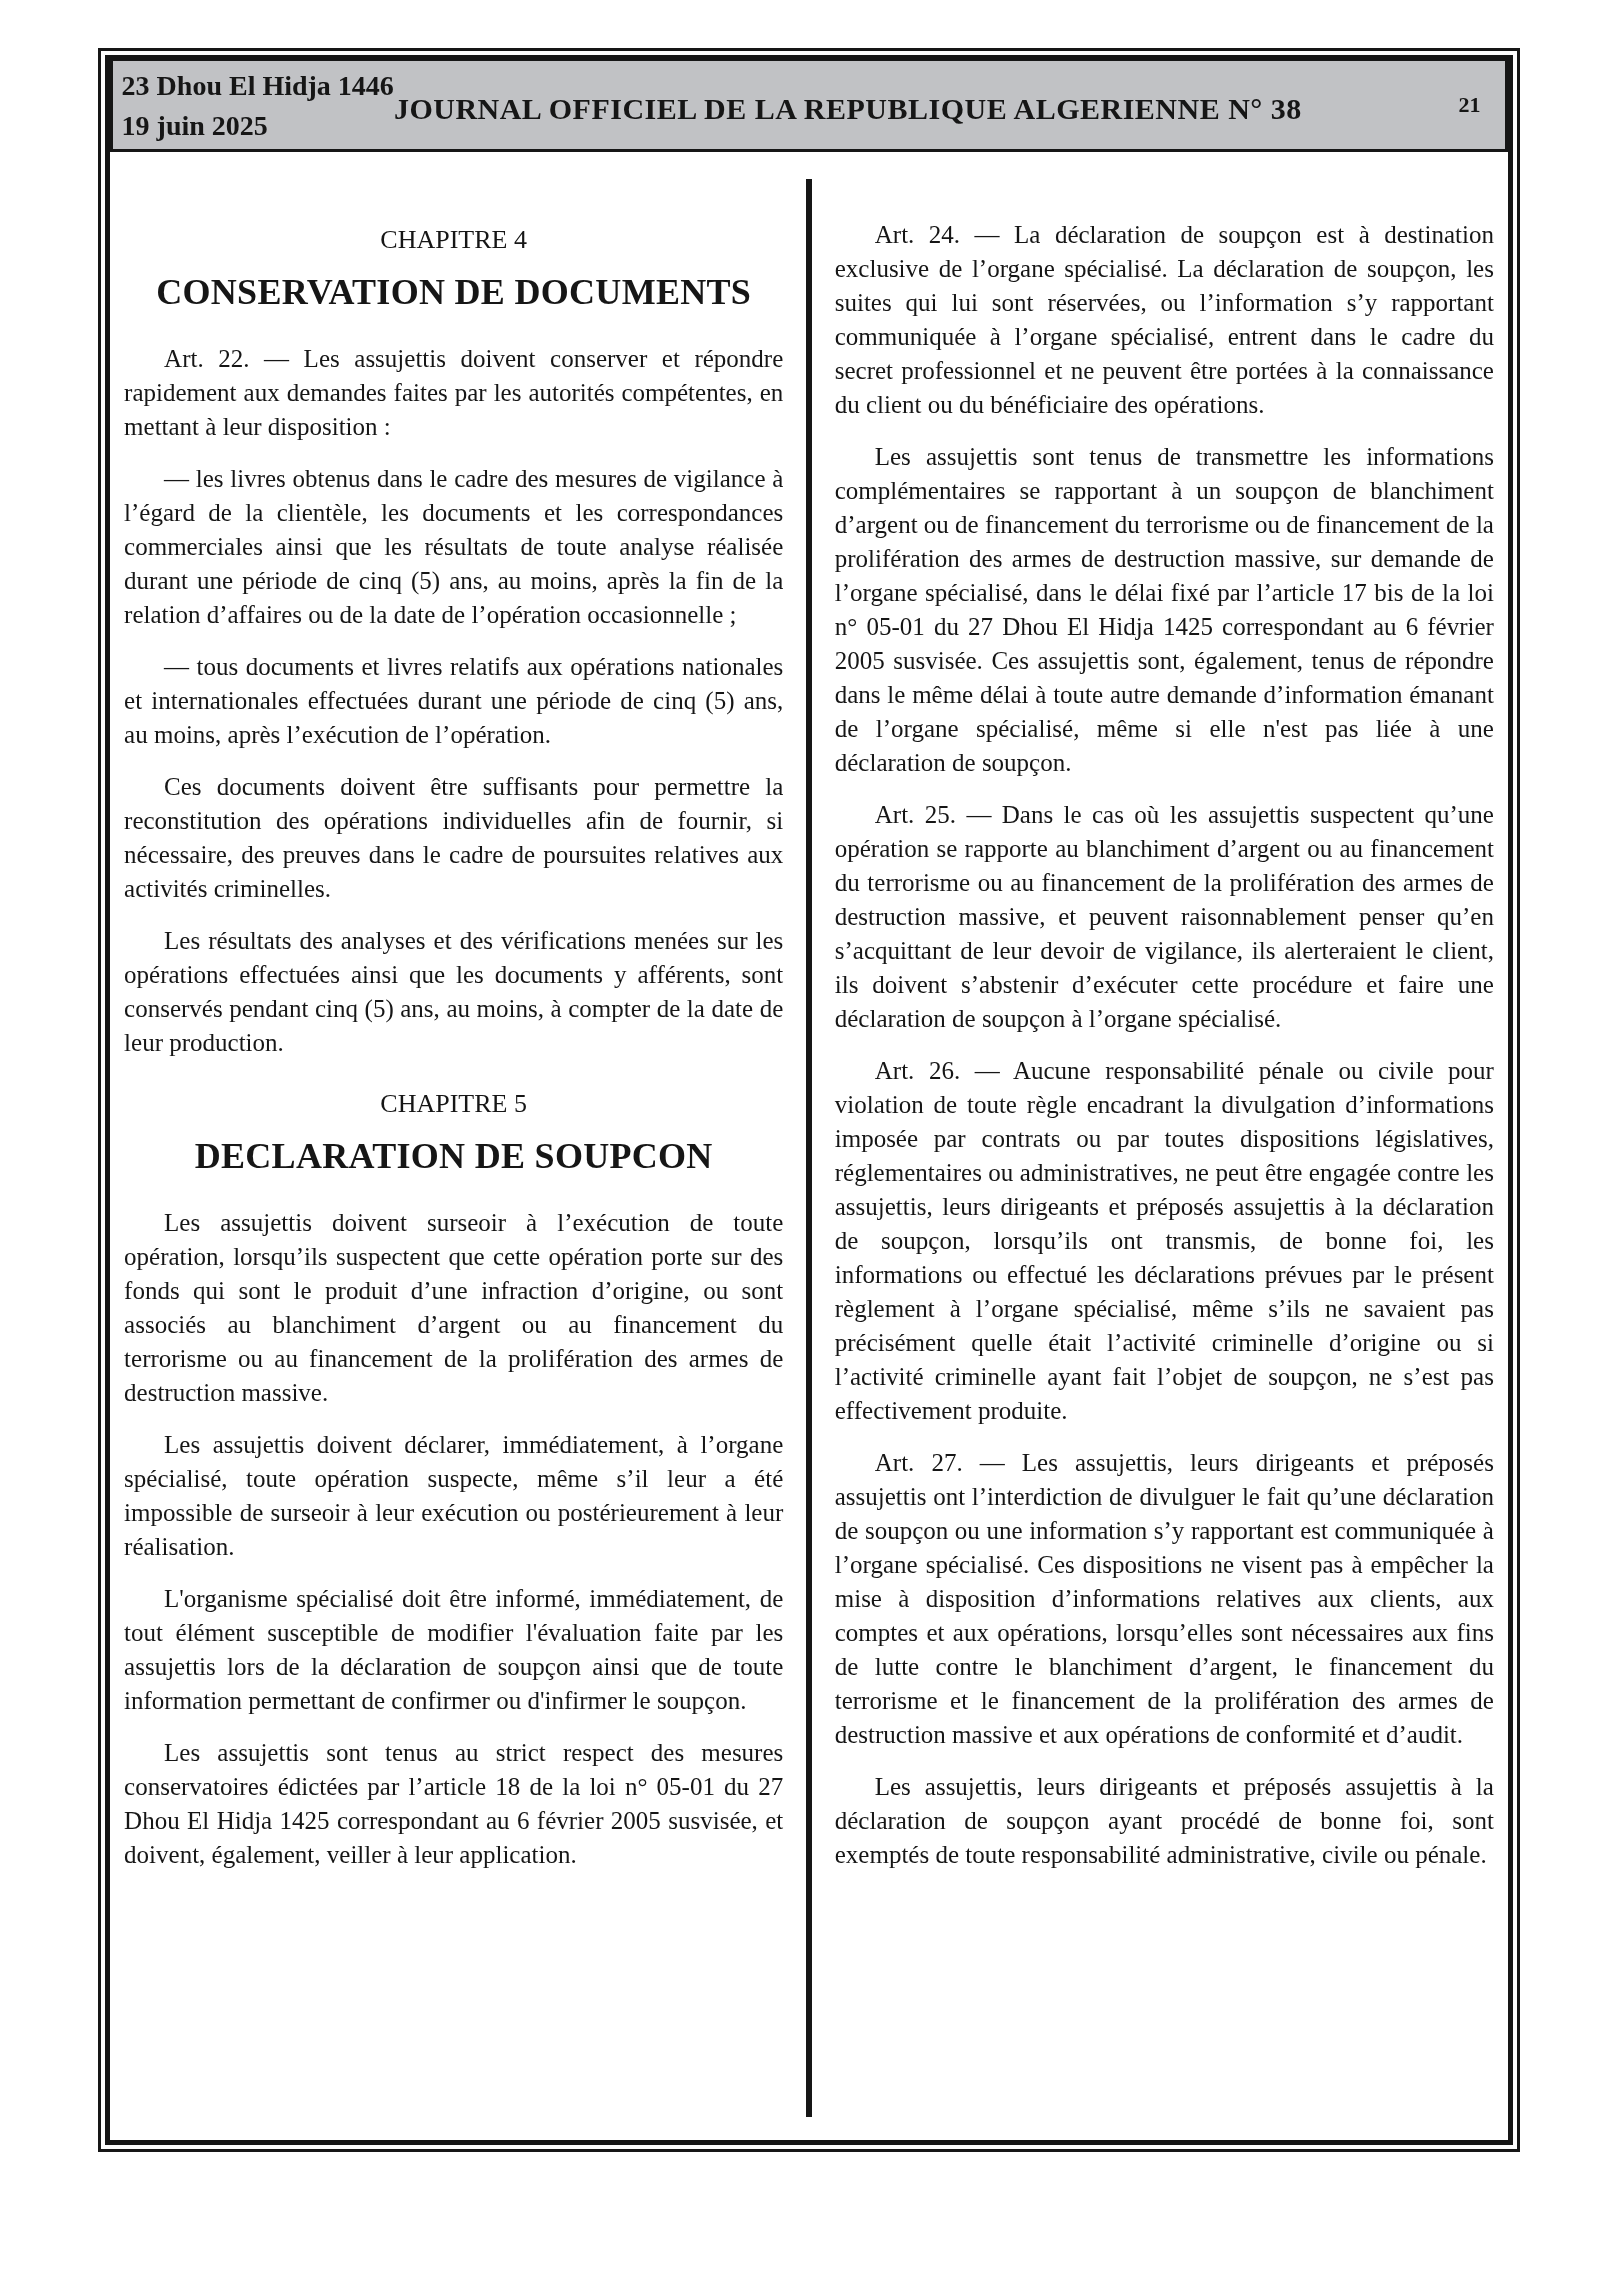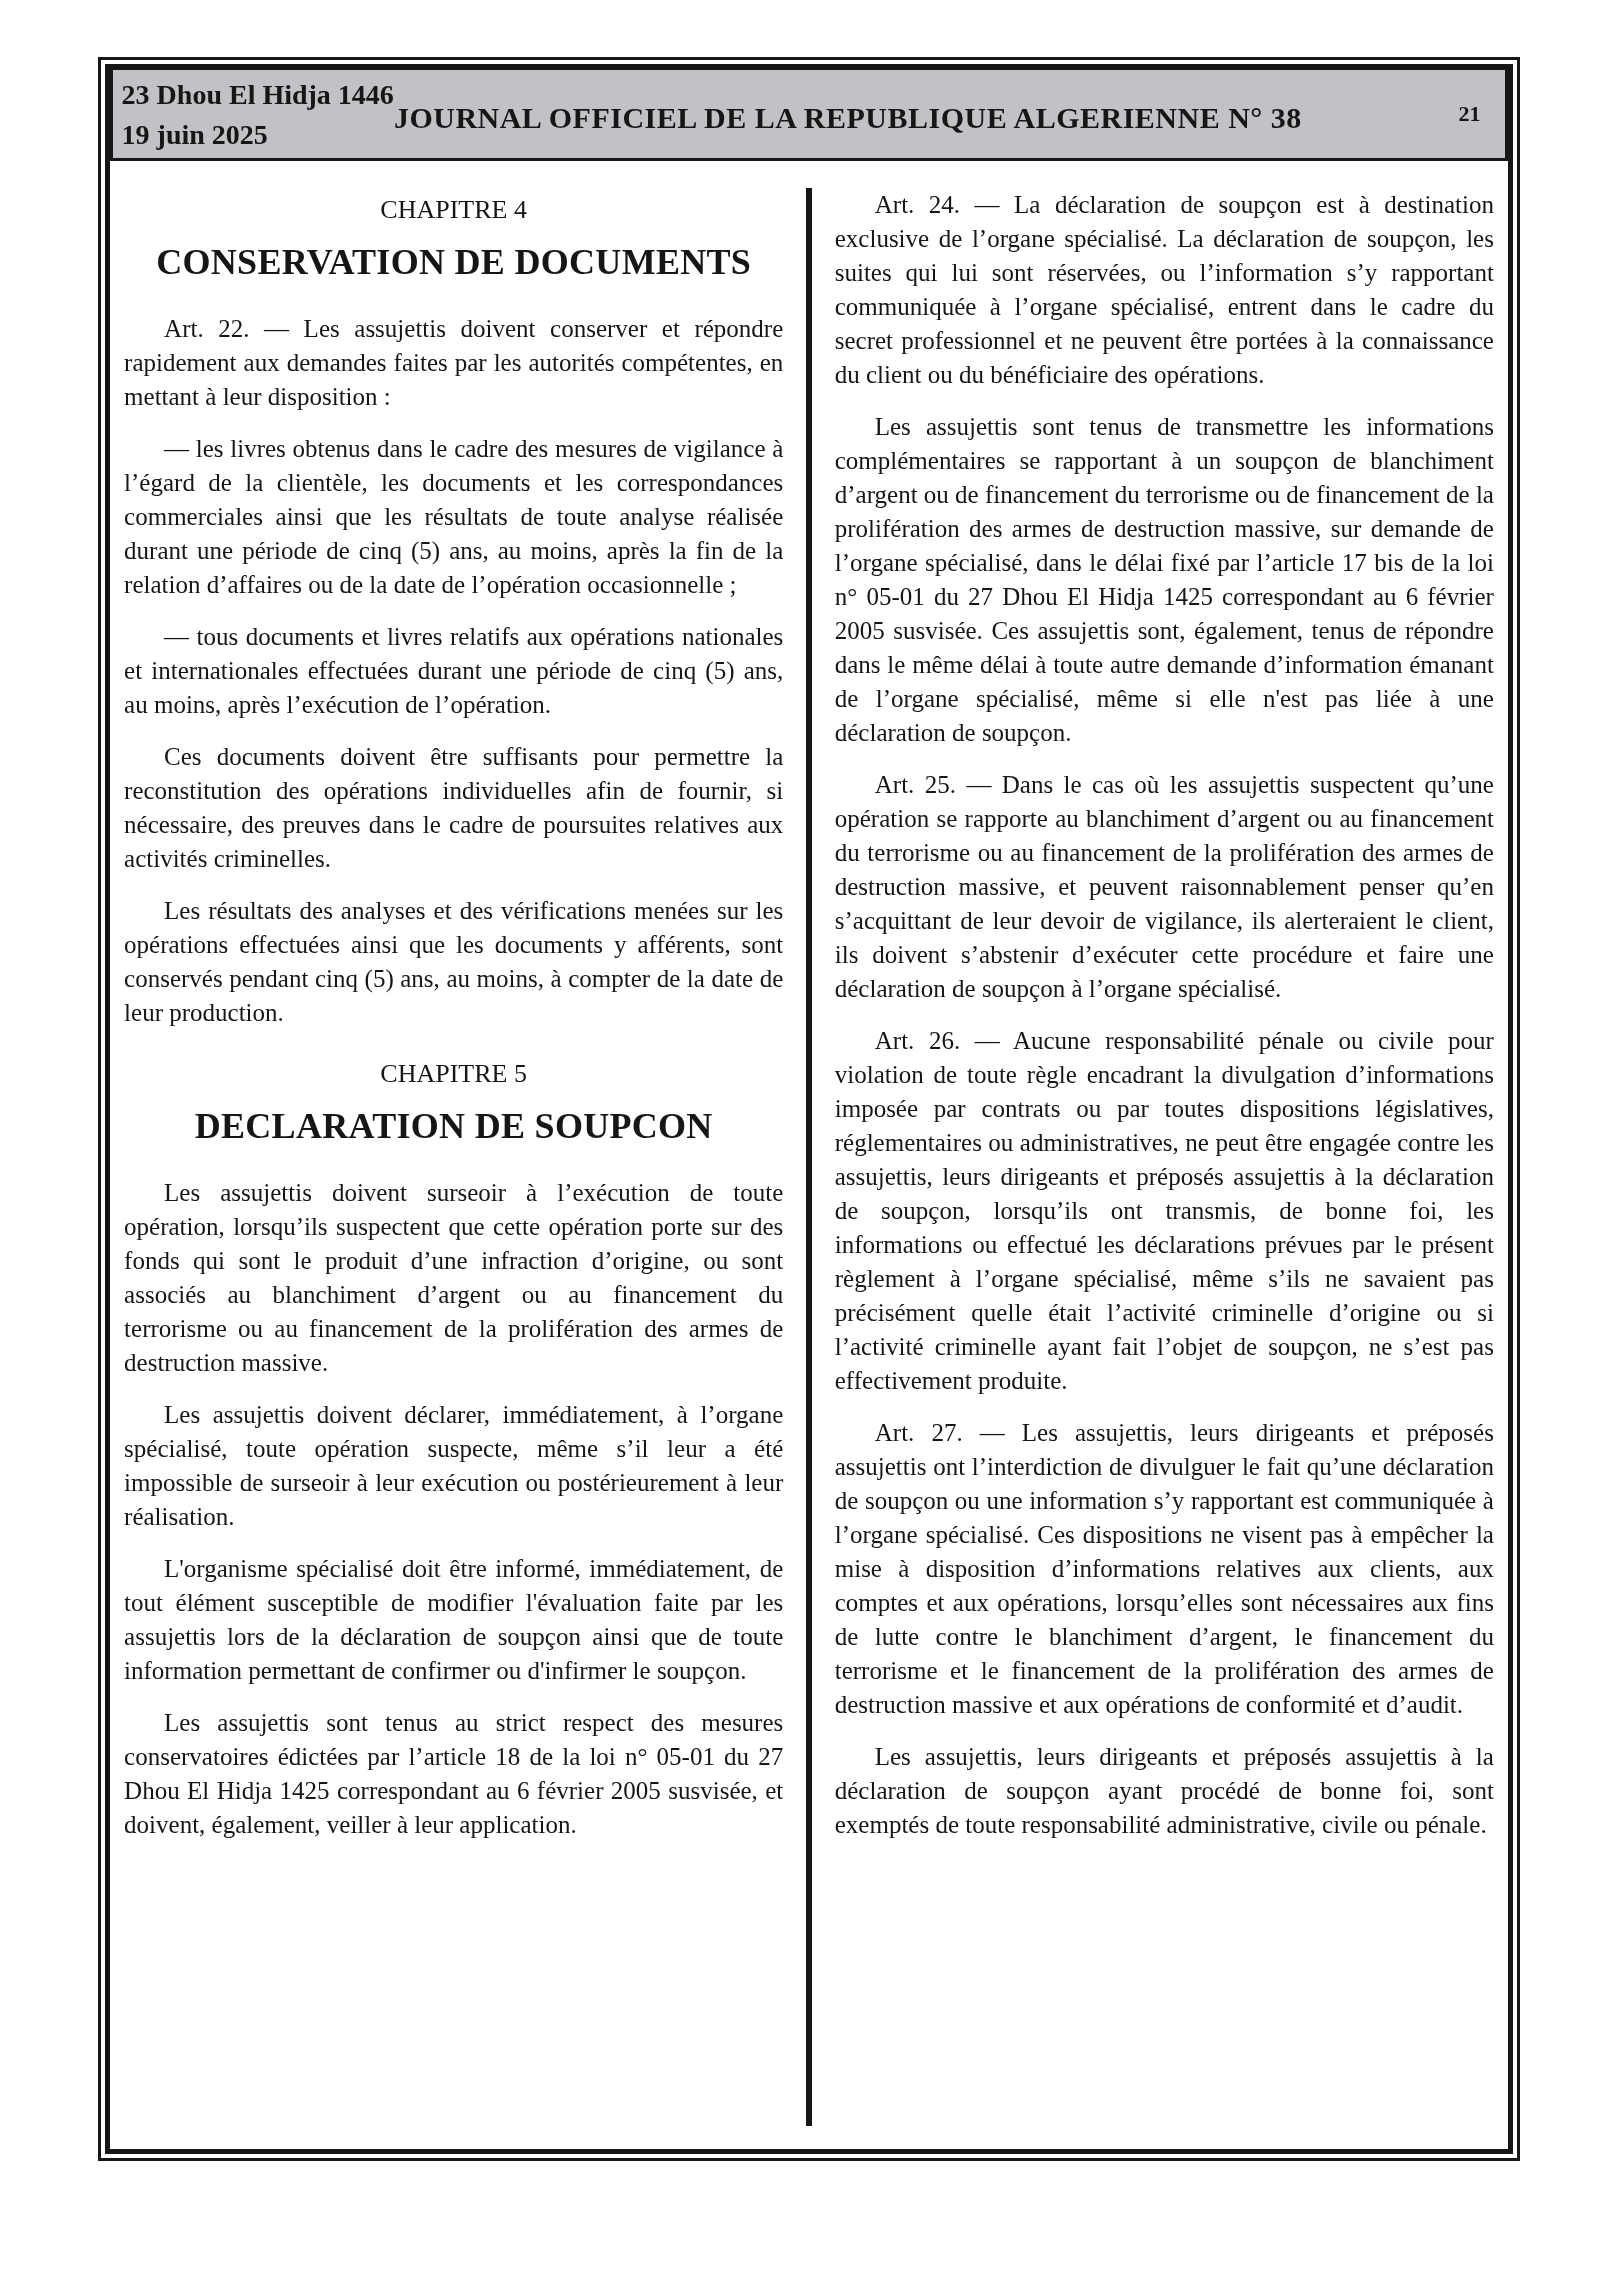--- a/index.html
+++ b/index.html
@@ -10,21 +10,21 @@
     width: 1615px;
     height: 2285px;
     background: #ffffff;
     position: relative;
     font-family: "Liberation Serif", "DejaVu Serif", serif;
     color: #161616;
   }
   .frame-outer {
     position: absolute;
     left: 98px;
-    top: 57px;
+    top: 48px;
     width: 1422px;
     height: 2104px;
     box-sizing: border-box;
     border: 3.6px solid #161616;
     padding: 3.6px;
     background: #ffffff;
   }
   .frame-inner {
     box-sizing: border-box;
     width: 100%;
@@ -70,20 +70,21 @@
     display: flex;
     padding: 27px 14.5px 23.5px;
     overflow: hidden;
   }
   .col {
     flex: 1 1 0;
     min-width: 0;
     font-size: 25px;
     line-height: 34px;
     text-align: justify;
+    margin-top: 39px;
   }
   .divider {
     flex: 0 0 6.3px;
     background: #161616;
     margin: 0 22.6px;
   }
   .para {
     margin: 0 0 18px;
     text-indent: 40px;
   }

